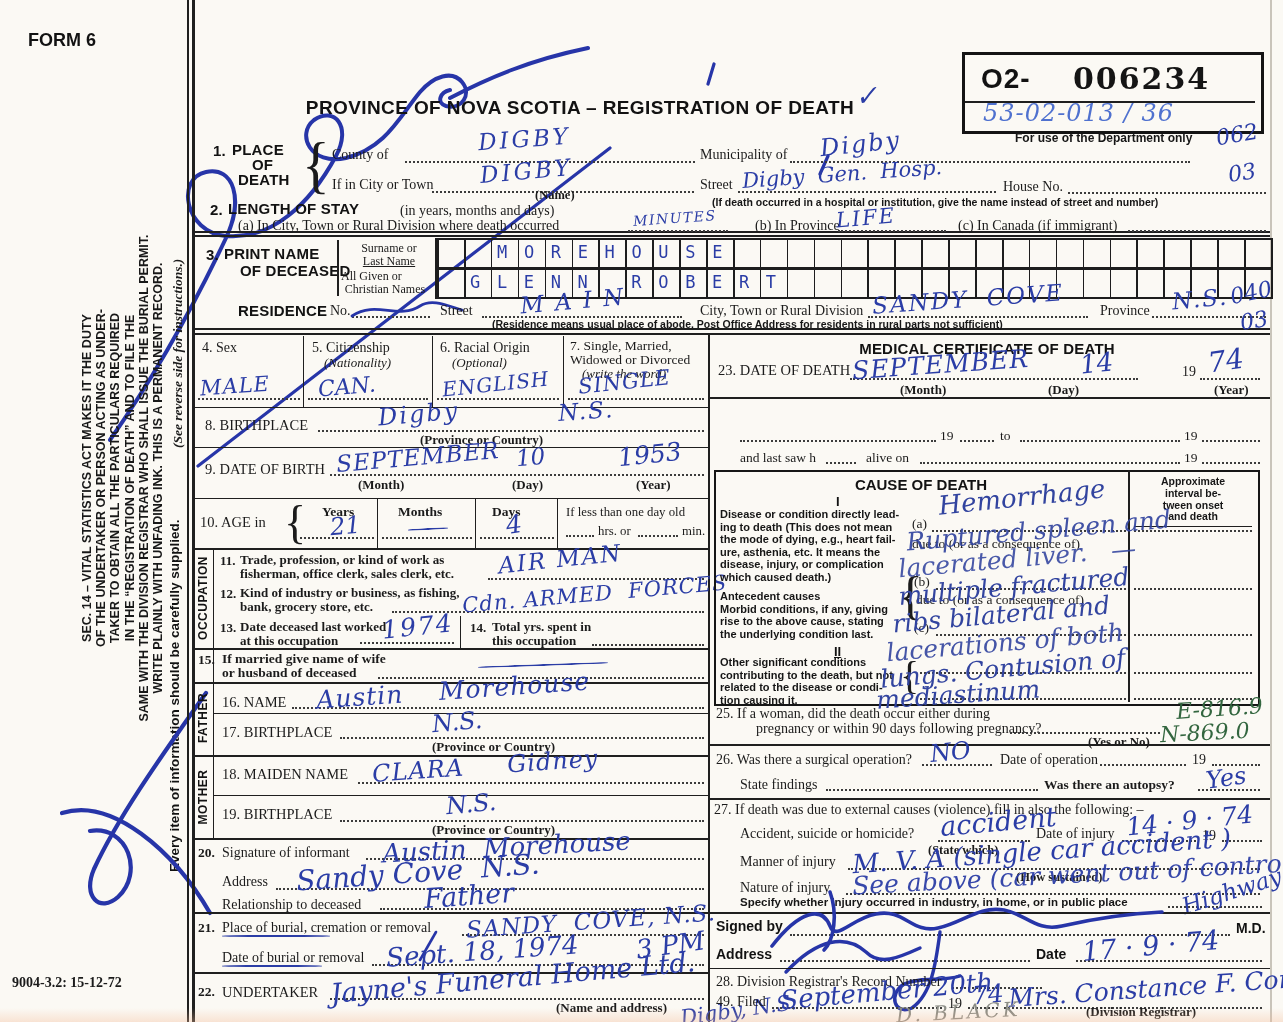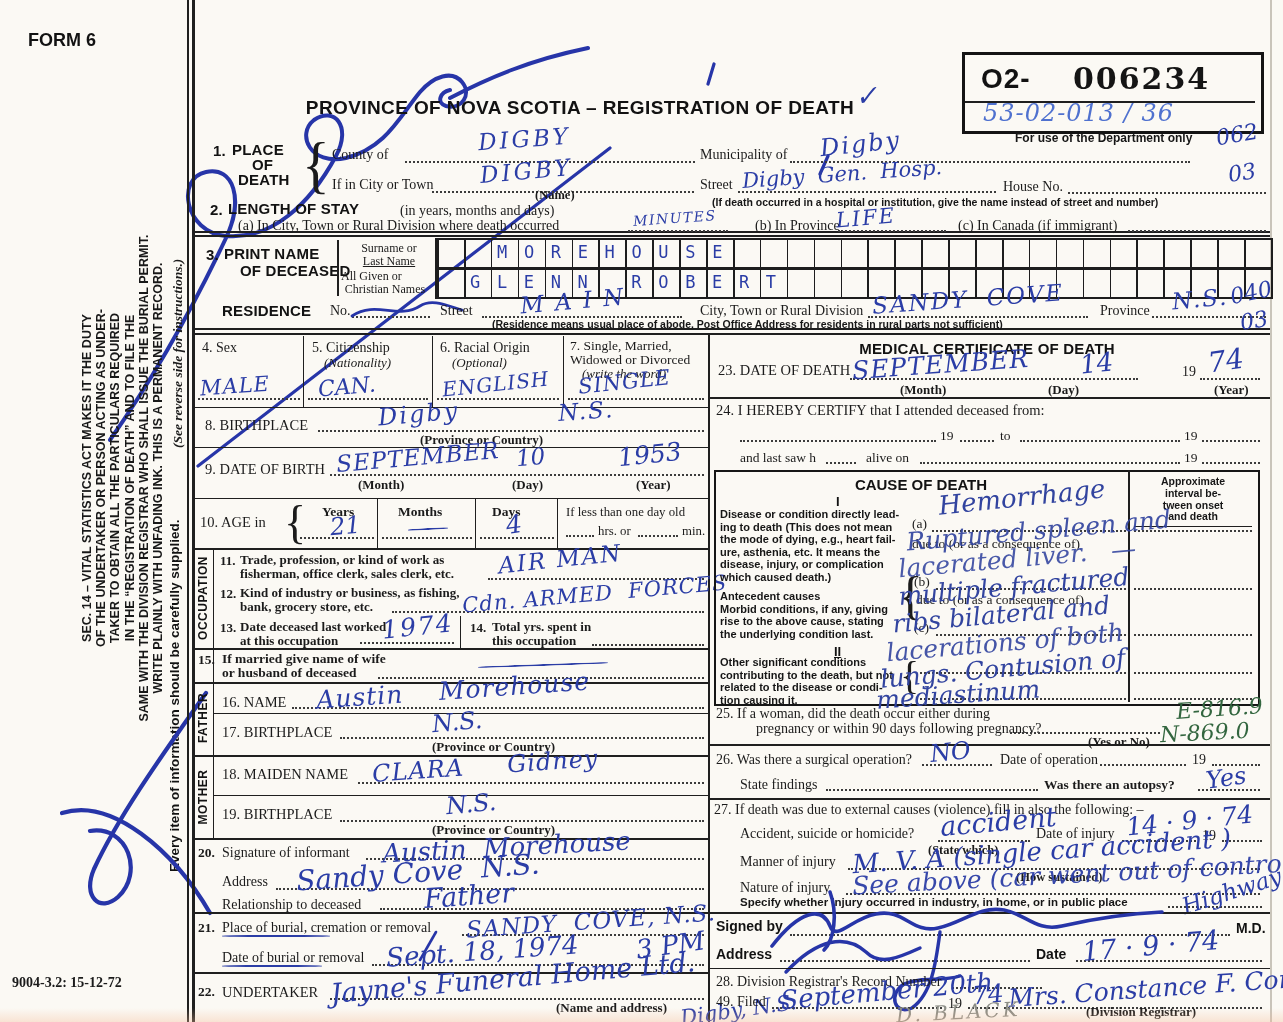--- a/index.html
+++ b/index.html
@@ -137,21 +137,21 @@
   <div class="a ser12" style="left:341px;top:269px;width:92px;">All Given or</div>
   <div class="a ser12" style="left:337px;top:282px;width:96px;text-align:center;">Christian Names</div>
 
   <div class="cells" style="left:435px;top:238px;width:834px;height:27px;">
     <div class="cellsTxt" style="padding-left:60px;">MOREHOUSE</div>
   </div>
   <div class="cells" style="left:435px;top:268px;width:834px;height:27px;">
     <div class="cellsTxt" style="padding-left:33px;">GLENN ROBERT</div>
   </div>
 
-  <div class="a sans sec" style="left:222px;top:302px;text-align:center;">RESIDENCE</div>
+  <div class="a sans sec" style="left:238px;top:302px;text-align:center;">RESIDENCE</div>
   <div class="a ser" style="left:330px;top:303px;font-size:14px;">No.</div>
   <div class="dl" style="left:352px;top:316px;width:78px;"></div>
   <svg style="left:348px;top:294px;" width="120" height="30" viewBox="0 0 120 30">
     <path class="sig" stroke-width="2.8" d="M4,22 C28,6 50,26 72,12 C84,4 100,12 114,16"></path>
   </svg>
   <div class="a ser" style="left:440px;top:303px;font-size:14px;">Street</div>
   <div class="dl" style="left:482px;top:316px;width:200px;"></div>
   <div class="a hw" style="left:520px;top:288px;font-size:23px;letter-spacing:2px;transform:rotate(-5deg);">M A I N</div>
   <div class="a ser" style="left:700px;top:303px;font-size:14px;">City, Town or Rural Division</div>
   <div class="dl" style="left:868px;top:316px;width:220px;"></div>
@@ -314,21 +314,20 @@
   <div class="a hw" style="left:852px;top:350px;font-size:25px;letter-spacing:1px;transform:rotate(-4deg);">SEPTEMBER</div>
   <div class="a hw" style="left:1080px;top:348px;font-size:26px;transform:rotate(-6deg);">14</div>
   <div class="a ser" style="left:1182px;top:364px;font-size:14px;">19</div>
   <div class="dl" style="left:1200px;top:378px;width:60px;"></div>
   <div class="a hw" style="left:1208px;top:344px;font-size:28px;transform:rotate(-8deg);">74</div>
   <div class="a serb" style="left:900px;top:382px;font-size:13px;">(Month)</div>
   <div class="a serb" style="left:1048px;top:382px;font-size:13px;">(Day)</div>
   <div class="a serb" style="left:1214px;top:382px;font-size:13px;">(Year)</div>
   <div class="ln" style="left:710px;top:397px;width:560px;height:1.6px;"></div>
 
-  <div class="a ser" style="left:716px;top:402px;font-size:14.5px;">24. I HEREBY CERTIFY that I attended deceased from:</div>
   <div class="dl" style="left:740px;top:440px;width:196px;"></div>
   <div class="a ser" style="left:940px;top:428px;font-size:13.5px;">19</div>
   <div class="dl" style="left:960px;top:440px;width:34px;"></div>
   <div class="a ser" style="left:1000px;top:428px;font-size:13.5px;">to</div>
   <div class="dl" style="left:1020px;top:440px;width:160px;"></div>
   <div class="a ser" style="left:1184px;top:428px;font-size:13.5px;">19</div>
   <div class="dl" style="left:1202px;top:440px;width:58px;"></div>
   <div class="a ser" style="left:740px;top:450px;font-size:13.5px;">and last saw h</div>
   <div class="dl" style="left:826px;top:462px;width:30px;"></div>
   <div class="a ser" style="left:866px;top:450px;font-size:13.5px;">alive on</div>

